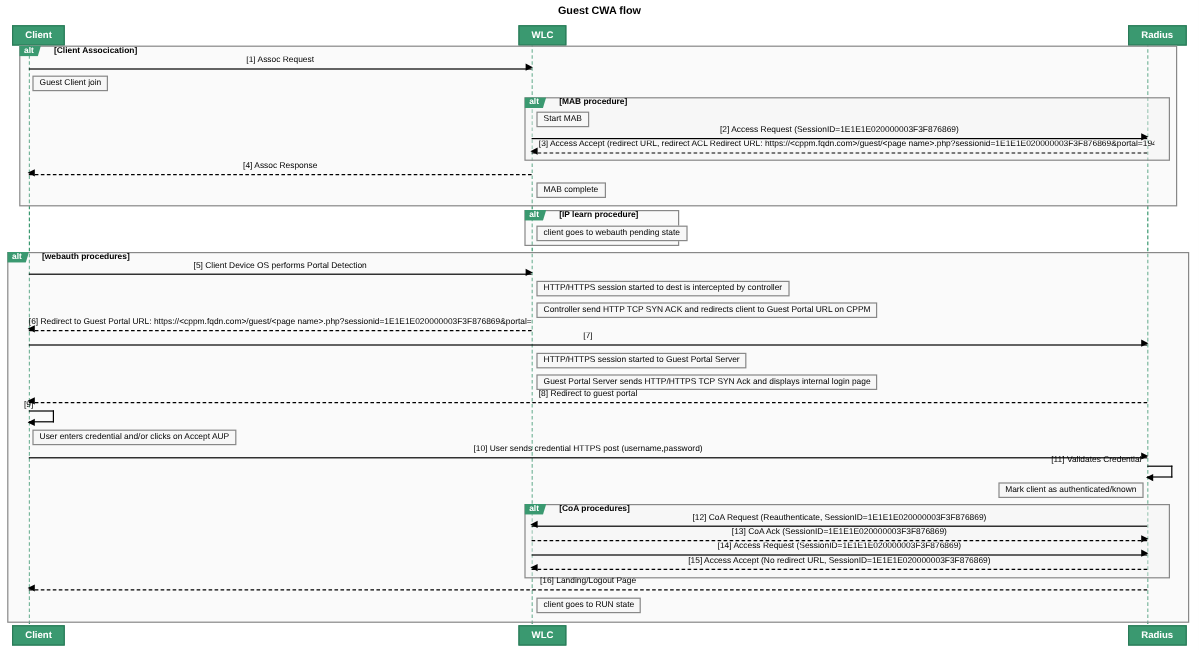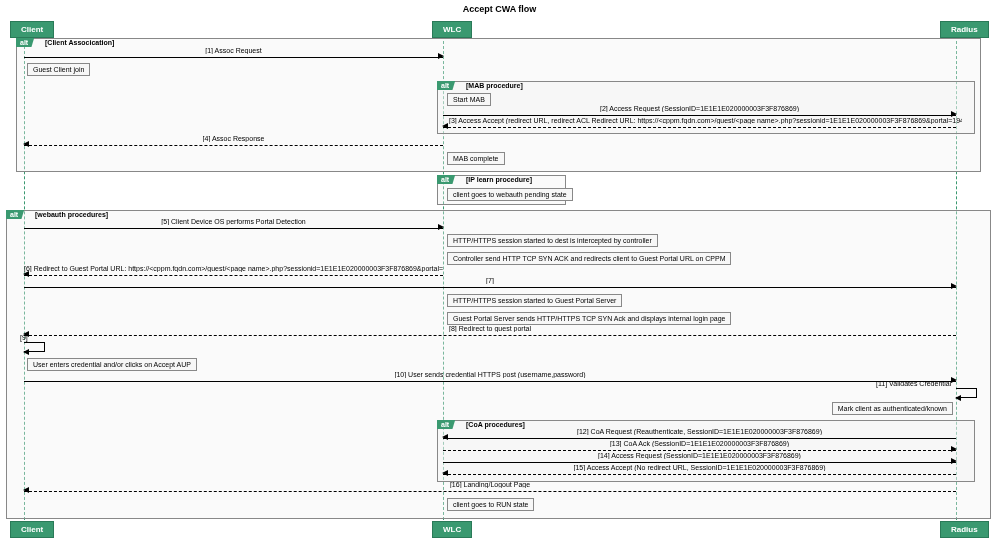--- a/index.html
+++ b/index.html
@@ -130,21 +130,21 @@
   .self-msg .txt {
     position: absolute;
     left: -4px;
     top: -8px;
     font-size: 7px;
   }
 </style>
 </head>
 <body>
 
-<div class="title">Accept CWA flow</div>
+<div class="title">Guest CWA flow</div>
 
 <div class="lifeline" style="left:24px; top:36px; height:484px;"></div>
 <div class="lifeline" style="left:443px; top:36px; height:484px;"></div>
 <div class="lifeline" style="left:956px; top:36px; height:484px;"></div>
 
 <div class="participant" style="left:10px; top:21px;">Client</div>
 <div class="participant" style="left:432px; top:21px;">WLC</div>
 <div class="participant" style="left:940px; top:21px;">Radius</div>
 
 <div class="participant" style="left:10px; top:521px;">Client</div>

